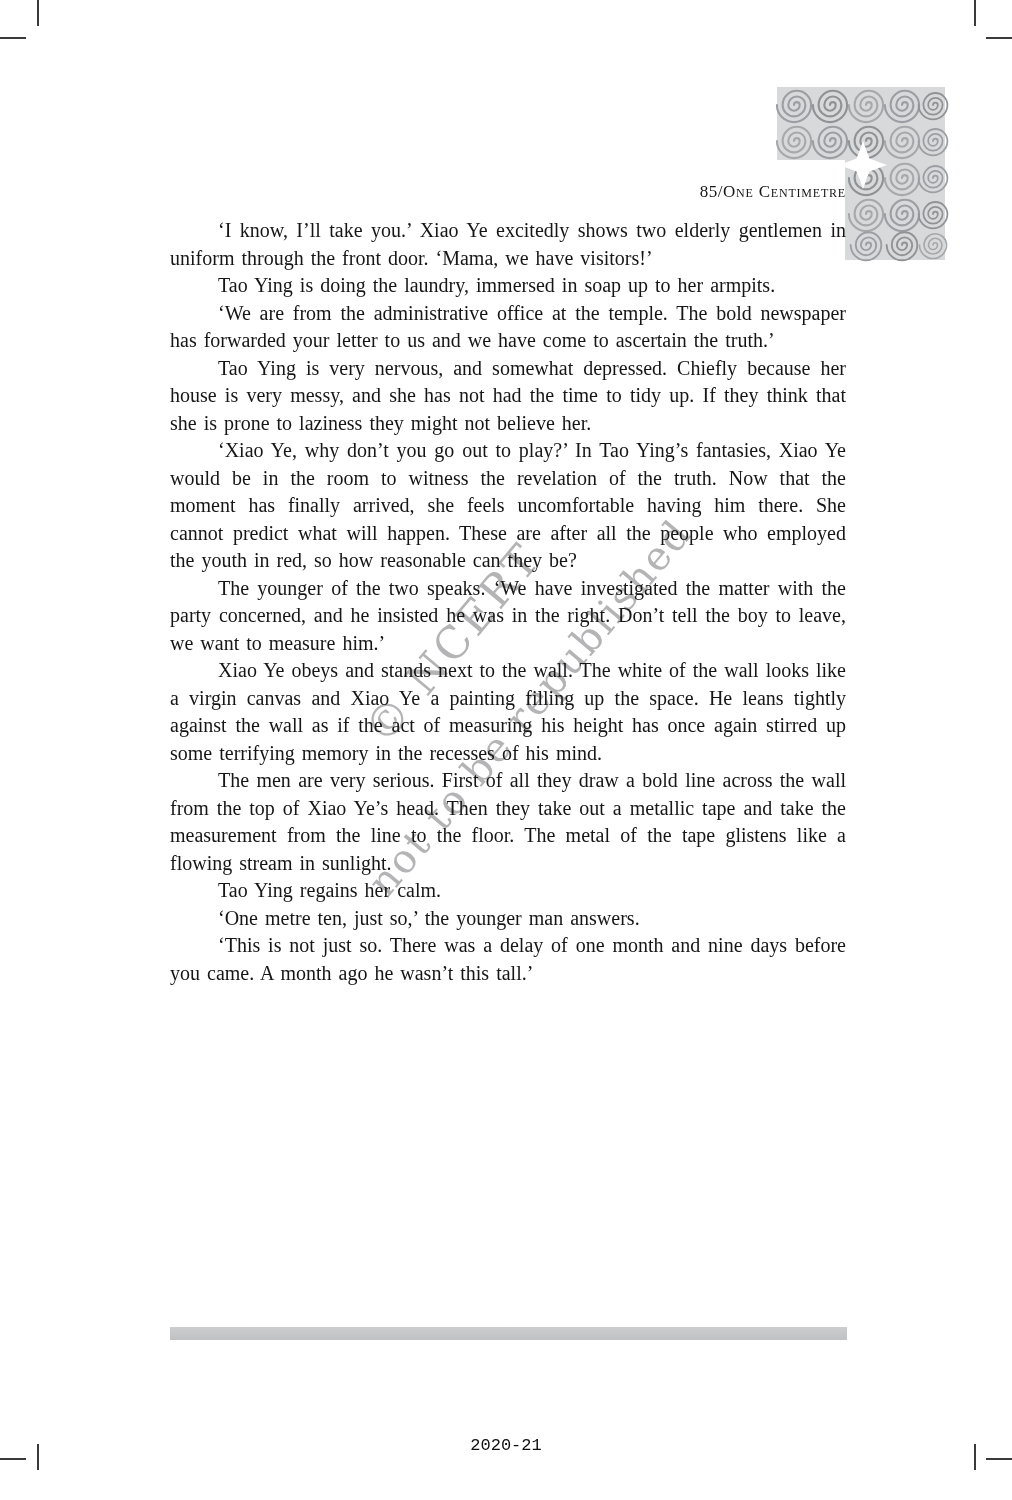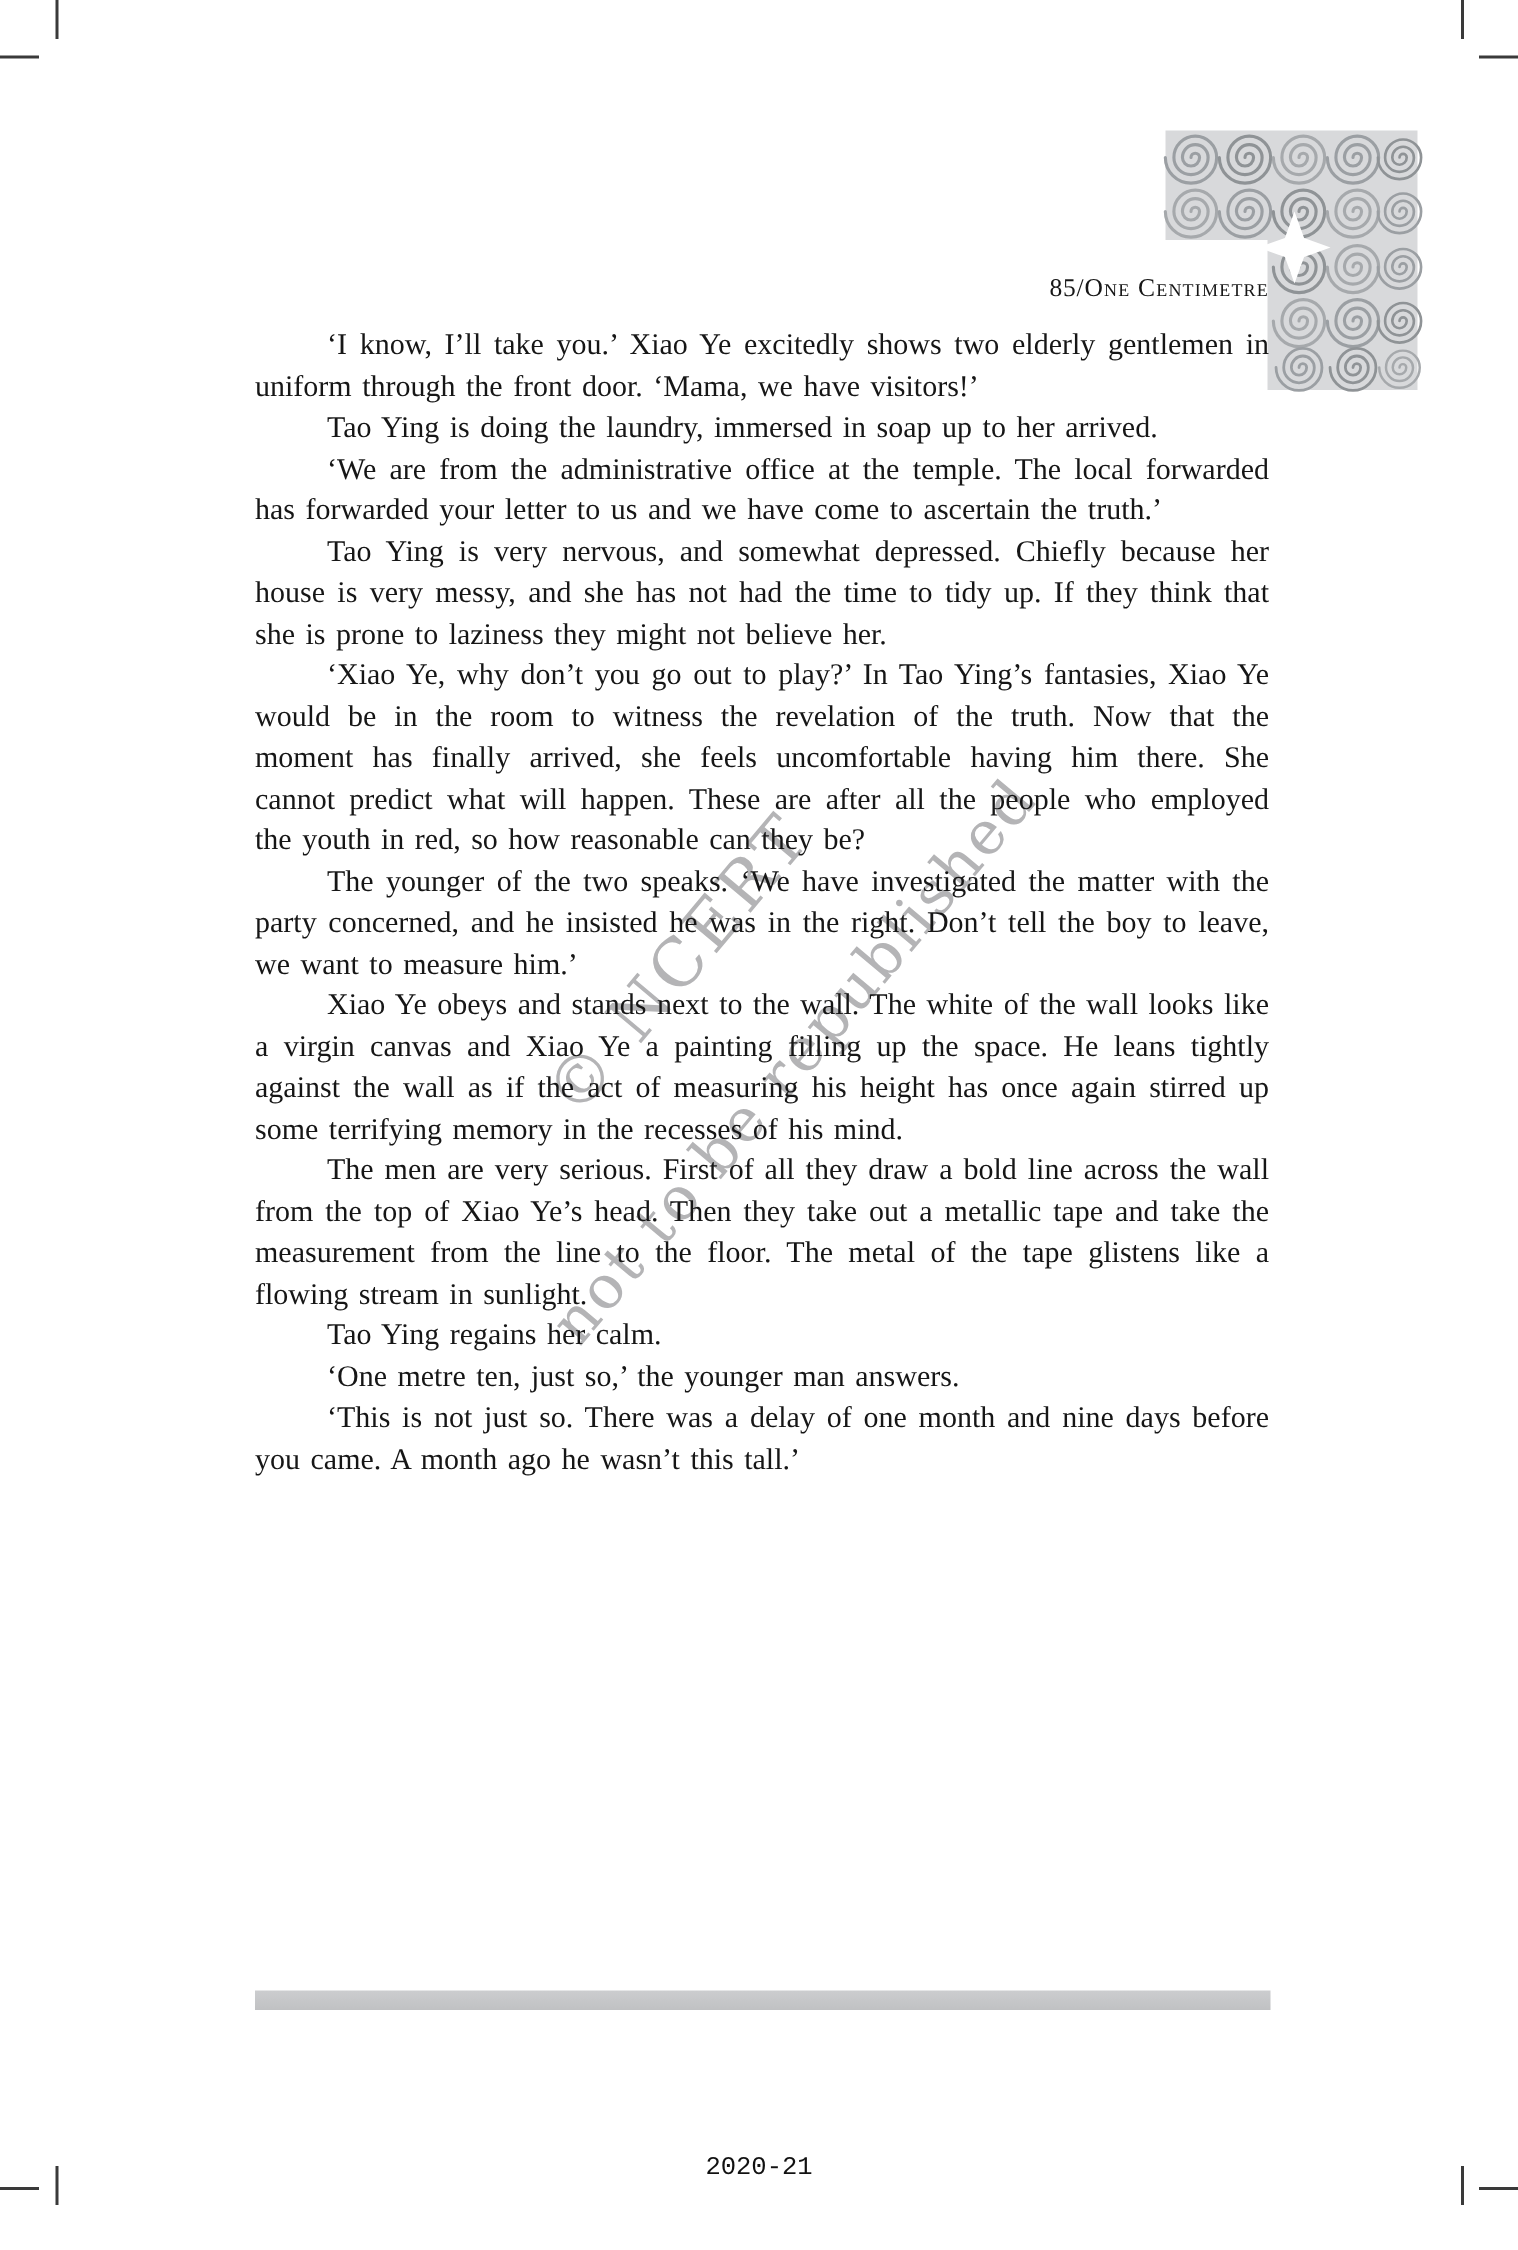--- a/index.html
+++ b/index.html
@@ -88,22 +88,22 @@
   <div class="watermark">
     <div class="wm1">© NCERT</div>
     <div class="wm2">not to be republished</div>
   </div>
 
   <div class="content">
     <div class="header">
       <span class="pagenum">85/</span><span class="chapter">One Centimetre</span>
     </div>
     <p>‘I know, I’ll take you.’ Xiao Ye excitedly shows two elderly gentlemen in uniform through the front door. ‘Mama, we have visitors!’</p>
-    <p>Tao Ying is doing the laundry, immersed in soap up to her arrived.</p>
-    <p>‘We are from the administrative office at the temple. The local forwarded has forwarded your letter to us and we have come to ascertain the truth.’</p>
+    <p>Tao Ying is doing the laundry, immersed in soap up to her armpits.</p>
+    <p>‘We are from the administrative office at the temple. The bold newspaper has forwarded your letter to us and we have come to ascertain the truth.’</p>
     <p>Tao Ying is very nervous, and somewhat depressed. Chiefly because her house is very messy, and she has not had the time to tidy up. If they think that she is prone to laziness they might not believe her.</p>
     <p>‘Xiao Ye, why don’t you go out to play?’ In Tao Ying’s fantasies, Xiao Ye would be in the room to witness the revelation of the truth. Now that the moment has finally arrived, she feels uncomfortable having him there. She cannot predict what will happen. These are after all the people who employed the youth in red, so how reasonable can they be?</p>
     <p>The younger of the two speaks. ‘We have investigated the matter with the party concerned, and he insisted he was in the right. Don’t tell the boy to leave, we want to measure him.’</p>
     <p>Xiao Ye obeys and stands next to the wall. The white of the wall looks like a virgin canvas and Xiao Ye a painting filling up the space. He leans tightly against the wall as if the act of measuring his height has once again stirred up some terrifying memory in the recesses of his mind.</p>
     <p>The men are very serious. First of all they draw a bold line across the wall from the top of Xiao Ye’s head. Then they take out a metallic tape and take the measurement from the line to the floor. The metal of the tape glistens like a flowing stream in sunlight.</p>
     <p>Tao Ying regains her calm.</p>
     <p>‘One metre ten, just so,’ the younger man answers.</p>
     <p>‘This is not just so. There was a delay of one month and nine days before you came. A month ago he wasn’t this tall.’</p>
   </div>
 

